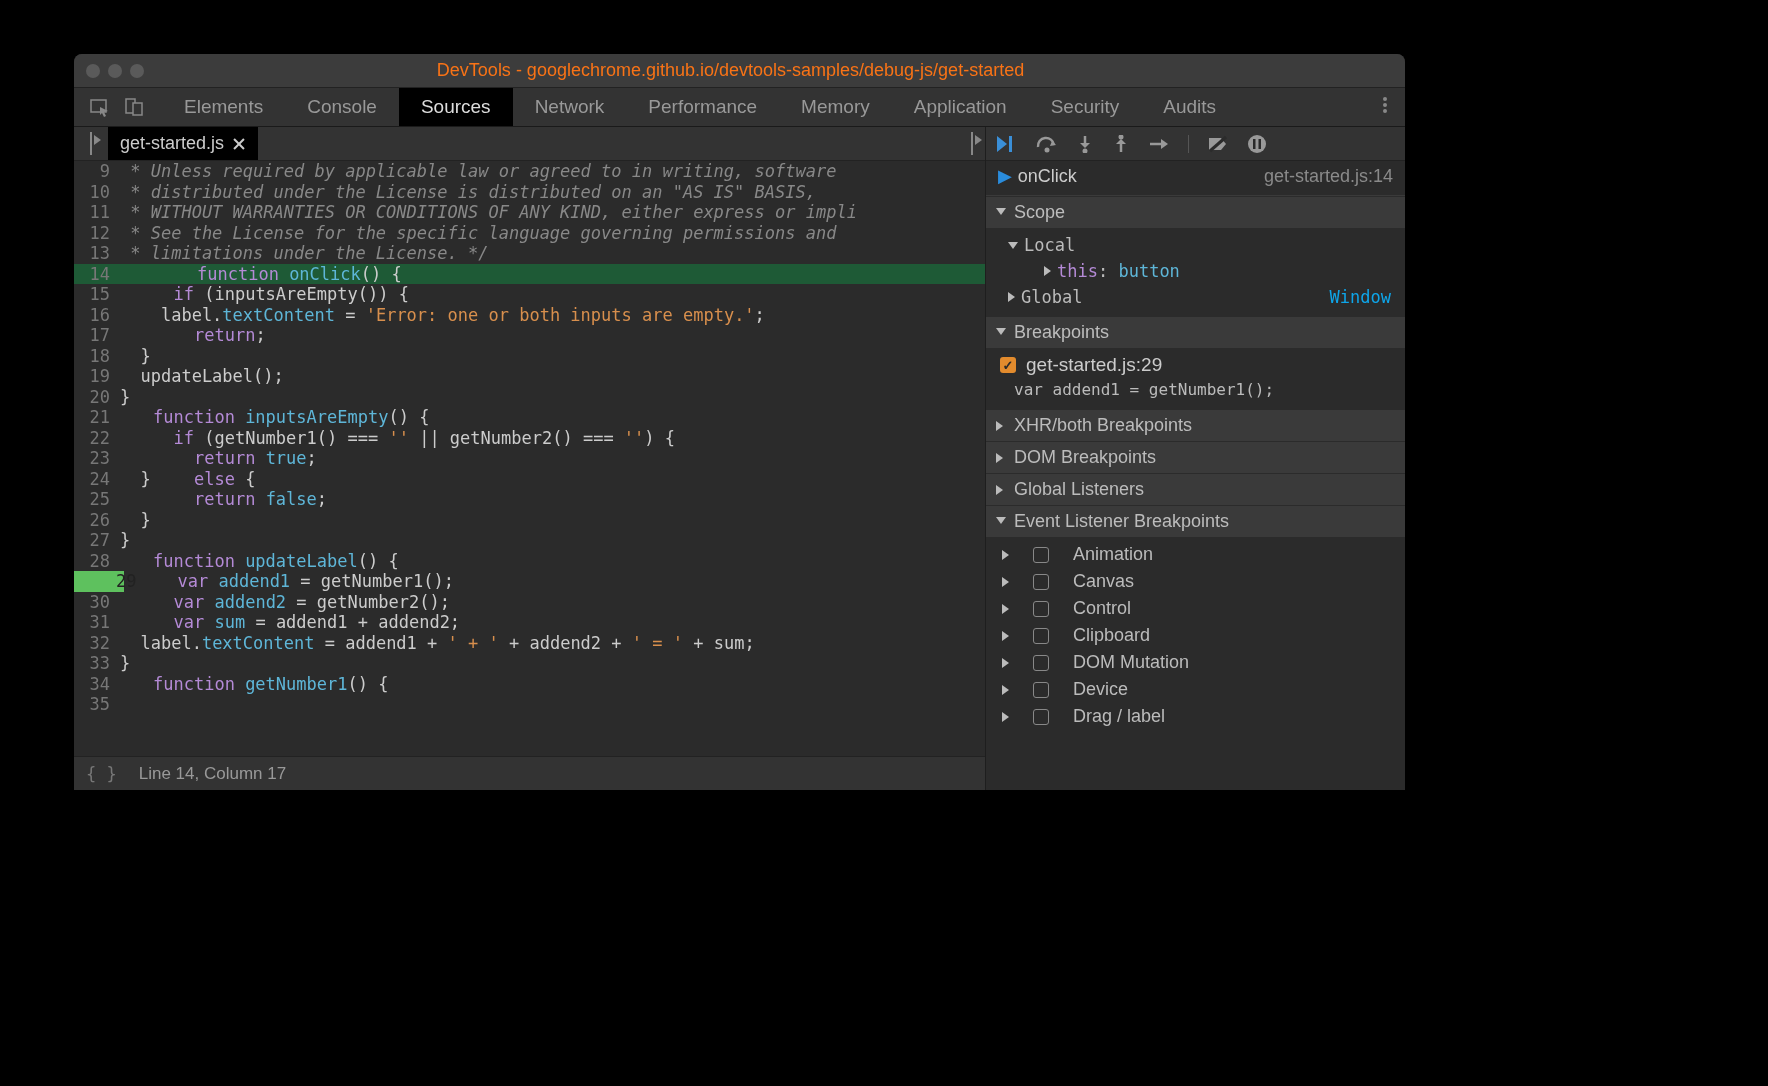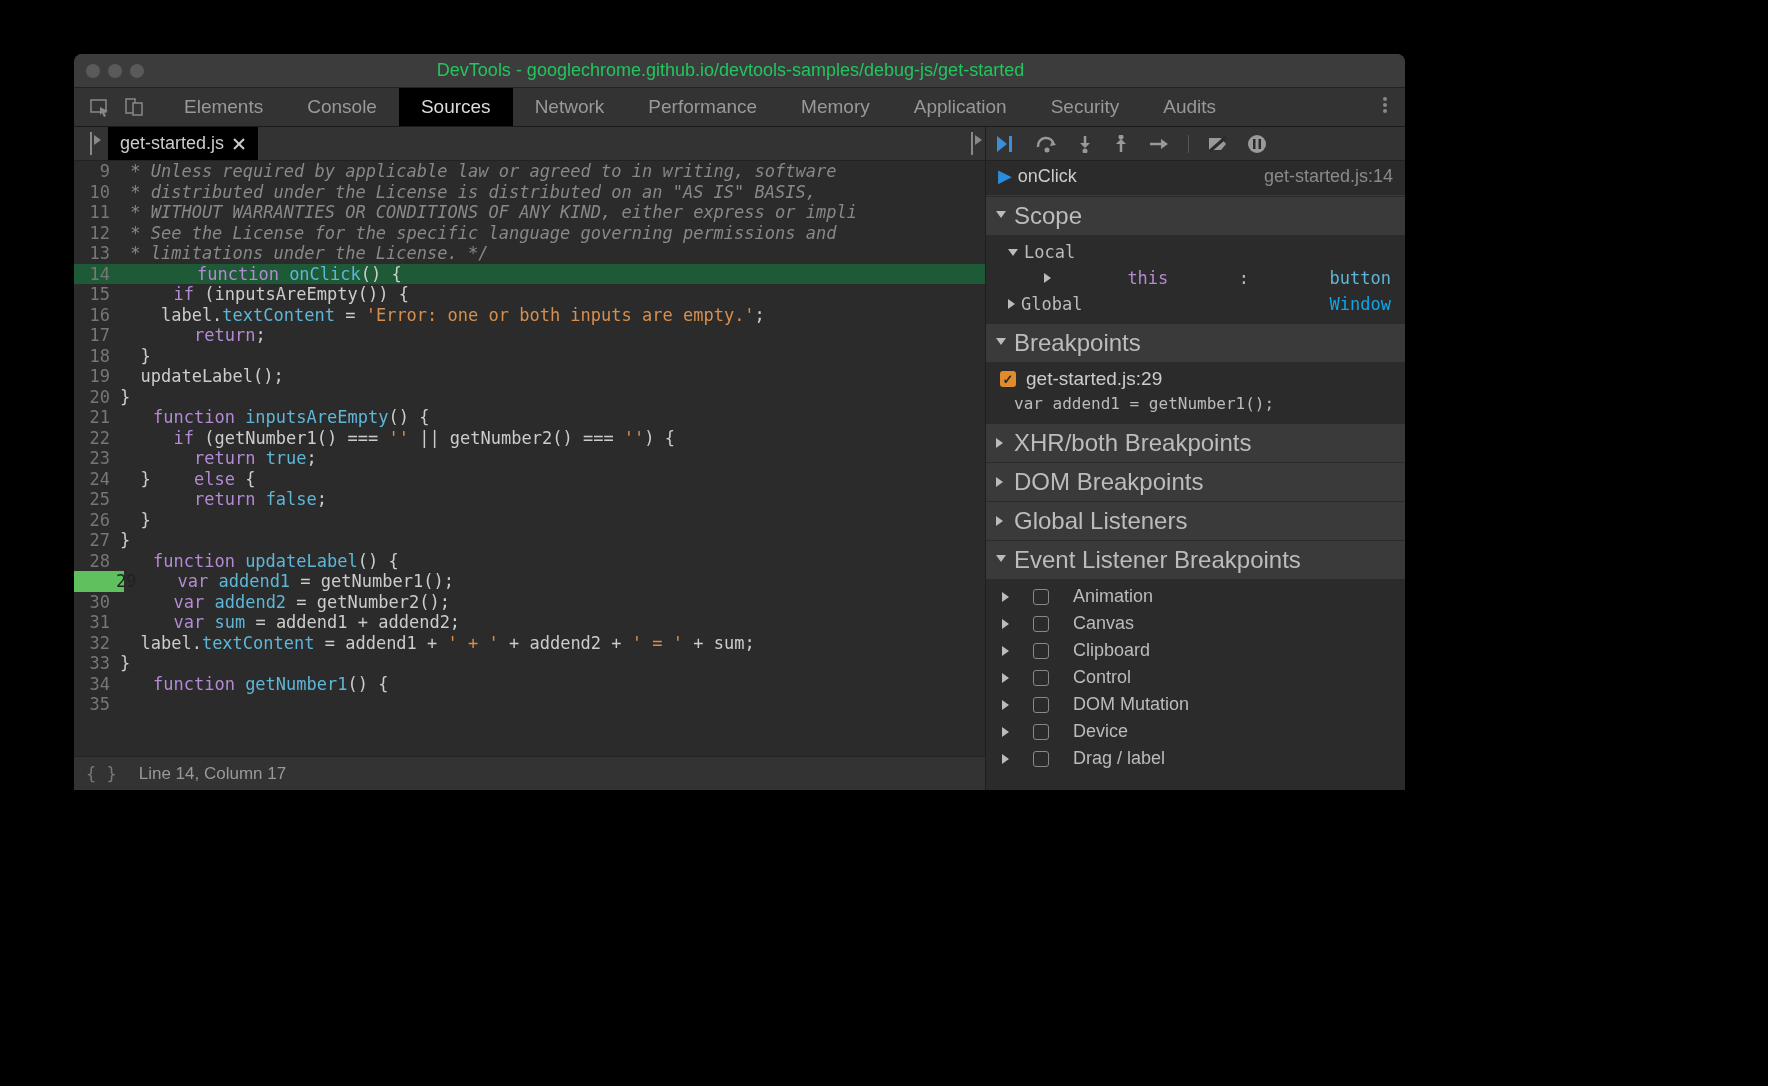--- a/index.html
+++ b/index.html
@@ -1,21 +1,21 @@
 <!DOCTYPE html>
 <html><head>
 <meta charset="utf-8">
 <style>
   * { margin:0; padding:0; box-sizing:border-box; }
   body { font-family: -apple-system, "Helvetica Neue", Arial, sans-serif; background:#000; width:1768px; height:1086px; overflow:hidden; font-size:19px; }
   .window { position:absolute; left:74px; top:54px; width:1331px; height:736px; background:#2b2b2b; border-radius:8px 8px 0 0; box-shadow:0 30px 80px rgba(0,0,0,0.6); overflow:hidden; display:flex; flex-direction:column; }
   .titlebar { height:33px; background:#3c3c3c; display:flex; align-items:center; padding:0 12px; position:relative; }
   .traffic { display:flex; gap:8px; }
   .tb { width:14px; height:14px; border-radius:50%; background:#5a5a5a; }
-  .title-text { position:absolute; left:0; right:18px; text-align:center; color:#22c55e; font-size:18px; pointer-events:none;}
+  .title-text { position:absolute; left:0; right:18px; text-align:center; color:#f97316; font-size:18px; pointer-events:none;}
   .tabbar { height:40px; background:#333; display:flex; align-items:center; border-top:1px solid #222; border-bottom:1px solid #1a1a1a;}
   .tabbar-left { display:flex; align-items:center; padding:0 12px 0 16px; gap:14px; }
   .icon-outline { color:#888; display:inline-flex; align-items:center; justify-content:center; }
   .tabs { display:flex; height:100%; margin-left:6px; }
   .tab { padding:0 22px; display:flex; align-items:center; color:#999; cursor:pointer; font-size:19px;}
   .tab.active { background:#000; color:#ddd; }
   .tabbar-right { margin-left:auto; padding:0 18px; color:#888; }
   .vdots { display:inline-block; width:4px; height:16px; position:relative;}
   .vdots::before,.vdots::after,.vdots span{content:"";position:absolute;left:0;width:4px;height:4px;background:#888;border-radius:50%;}
   .vdots::before{top:0;} .vdots span{top:6px;} .vdots::after{top:12px;}
@@ -44,21 +44,21 @@
   .cm-punc{ color:#ccc;}
   .status { height:34px; background:#333; border-top:1px solid #222; display:flex; align-items:center; padding:0 12px; color:#999; font-size:17px;}
   .status .braces{ color:#777; margin-right:22px; font-family:monospace;}
   .side-pane { width:420px; background:#2b2b2b; border-left:1px solid #1e1e1e; display:flex; flex-direction:column; overflow:hidden;}
   .dbg-toolbar { height:34px; background:#333; display:flex; align-items:center; padding:0 10px; gap:18px; border-bottom:1px solid #222;}
   .dbg-toolbar svg{display:block;}
   .divider-v{height:18px;width:1px;background:#555;}
   .callstack { background:#2b2b2b; padding:4px 12px 8px 12px; border-bottom:1px solid #3a3a3a; color:#ccc; display:flex; align-items:center; font-size:18px;}
   .callstack .arrow{color:#2a8cdc; margin-right:6px;}
   .callstack .loc{margin-left:auto; color:#8a8a8a;}
-  .sect-head{ background:#3a3a3a; color:#bcbcbc; padding:5px 10px; font-size:24px; display:flex; align-items:center; cursor:pointer; border-top:1px solid #2b2b2b;}
+  .sect-head{ background:#3a3a3a; color:#bcbcbc; padding:5px 10px; font-size:18px; display:flex; align-items:center; cursor:pointer; border-top:1px solid #2b2b2b;}
   .sect-head .tri{ width:10px; height:10px; margin-right:8px; position:relative;}
   .tri.down{ border-left:5px solid transparent; border-right:5px solid transparent; border-top:7px solid #bbb;}
   .tri.right{ border-top:5px solid transparent; border-bottom:5px solid transparent; border-left:7px solid #bbb; }
   .sect-body{ padding:4px 0 6px 0; color:#bbb;}
   .scope-row{ padding:3px 14px 3px 22px; font-family:Menlo,monospace; font-size:17px; display:flex; align-items:center;}
   .scope-row .tri{margin-right:6px;}
   .tok-this{color:#b48ad6;} .tok-val{color:#5eb6d8;}
   .bp-item{ padding:2px 14px 2px 14px; display:flex; align-items:center; gap:10px; color:#ccc;}
   .chk{ width:16px; height:16px; border-radius:3px; display:inline-flex; align-items:center; justify-content:center; flex:none;}
   .chk.checked{ background:#e28b2d;}
@@ -226,21 +226,21 @@
 
       <div class="sect-head">
         <span class="tri down"></span>
           <span>Scope</span>
       </div>
       <div class="sect-body">
         <div class="scope-row">
             <span class="tri down"></span>
             <span>Local</span>
           </div>
-        <div class="scope-row" style="padding-left:58px;justify-content:space-between;">
+        <div class="scope-row" style="padding-left:58px;">
             <span class="tri right"></span>
             <span class="tok-this">this</span>
             <span>:&nbsp;</span>
             <span class="tok-val">button</span>
           </div>
         <div class="scope-row">
             <span class="tri right"></span>
             <span>Global</span>
             <span style="margin-left:auto;color:#0ea5e9;">Window</span>
           </div>
@@ -281,30 +281,30 @@
             <span>Animation</span>
           </div>
           <div class="ev-row">
             <span class="tri right"></span>
             <span class="chk empty"></span>
             <span>Canvas</span>
           </div>
           <div class="ev-row">
             <span class="tri right"></span>
             <span class="chk empty"></span>
+            <span>Control</span>
+          </div>
+          <div class="ev-row">
+            <span class="tri right"></span>
+            <span class="chk empty"></span>
             <span>Clipboard</span>
           </div>
           <div class="ev-row">
             <span class="tri right"></span>
             <span class="chk empty"></span>
-            <span>Control</span>
-          </div>
-          <div class="ev-row">
-            <span class="tri right"></span>
-            <span class="chk empty"></span>
             <span>DOM Mutation</span>
           </div>
           <div class="ev-row">
             <span class="tri right"></span>
             <span class="chk empty"></span>
             <span>Device</span>
           </div>
           <div class="ev-row">
             <span class="tri right"></span>
             <span class="chk empty"></span>

